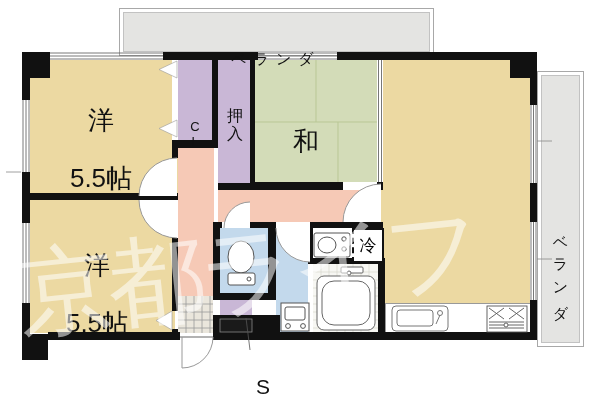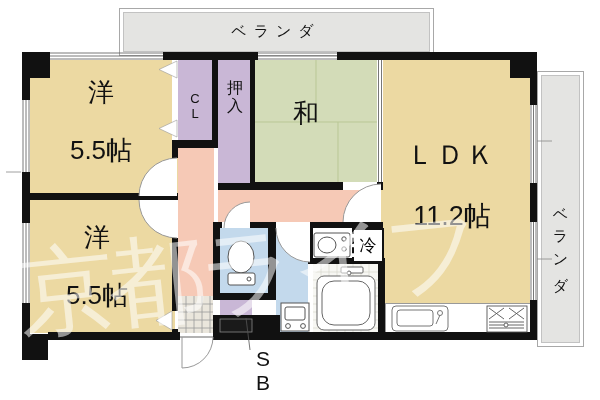--- a/index.html
+++ b/index.html
@@ -12,21 +12,21 @@
   .veranda-outer{position:absolute;background:#fff;border:1px solid #a8a8a8;}
   .veranda-inner{position:absolute;left:3px;top:3px;right:3px;bottom:3px;
                  background:#e4e4e2;border:1px solid #c2c2c2;}
   .fridge{position:absolute;background:#fff;border:2px solid #111;border-left:2px dashed #111;
           display:flex;align-items:center;justify-content:center;font-size:17px;}
   .counter{position:absolute;background:#fff;border:1px solid #999;}
   #wm{position:absolute;left:18px;top:232px;font-size:97px;letter-spacing:-6px;
       color:rgba(255,255,255,0.55);transform:rotate(-6deg);transform-origin:left center;
       white-space:nowrap;font-weight:500;z-index:60;pointer-events:none;}
   svg.layer{position:absolute;left:0;top:0;z-index:40;pointer-events:none;}
-  .lbl{z-index:50;}
+  .lbl{z-index:50;margin-top:28px;}
 </style>
 </head>
 <body>
 
 <div id="canvas">
 
   <div class="veranda-outer" style="left:119px;top:8px;width:313px;height:46px;">
     <div class="veranda-inner"></div>
   </div>
   <div class="veranda-outer" style="left:537px;top:71px;width:45px;height:274px;">
@@ -188,24 +188,20 @@
 
   <div class="lbl" style="left:97px;top:267px;font-size:26px;">
     <div>洋</div>
     <div>5.5帖</div>
   </div>
 
   <div class="lbl" style="left:306px;top:114px;font-size:26px;">
     <div>和</div>
   </div>
 
-  <div class="lbl" style="left:452px;top:186px;font-size:27px;">
-    <div style="letter-spacing:3px;">ＬＤＫ</div>
-    <div>11.2帖</div>
-  </div>
 
   <div class="lbl" style="left:195px;top:107px;font-size:13px;">C
 L</div>
   <div class="lbl" style="left:235px;top:97px;font-size:16px;">押
 入</div>
   <div class="lbl" style="left:263px;top:371px;font-size:21px;">S
 B</div>
 
   <div id="wm">京都ライフ</div>
 

